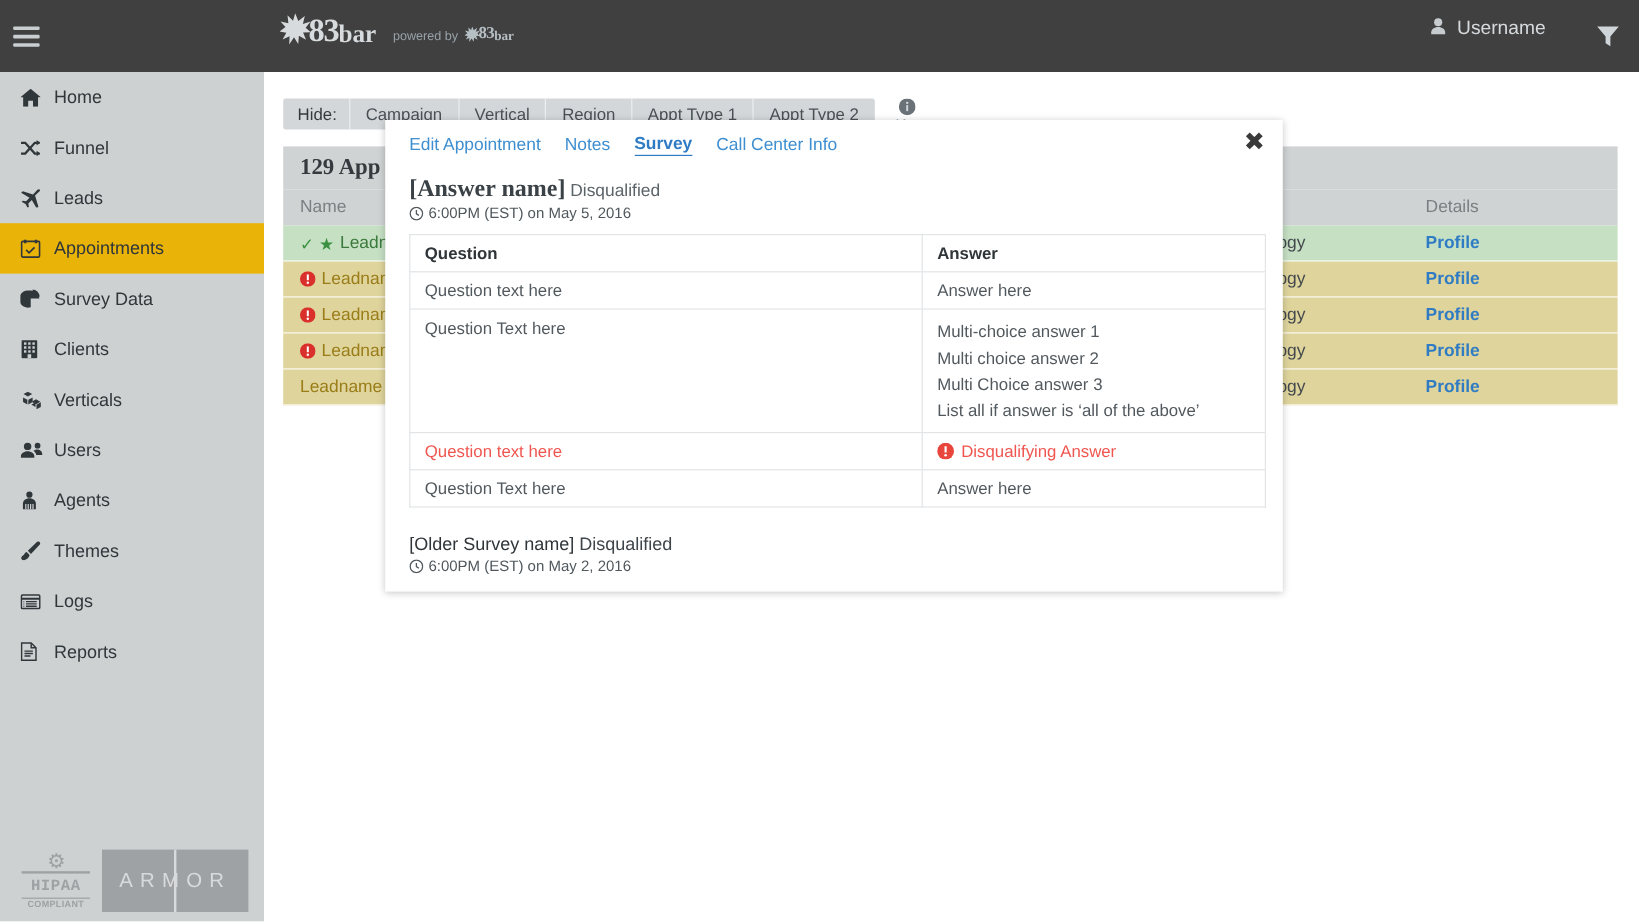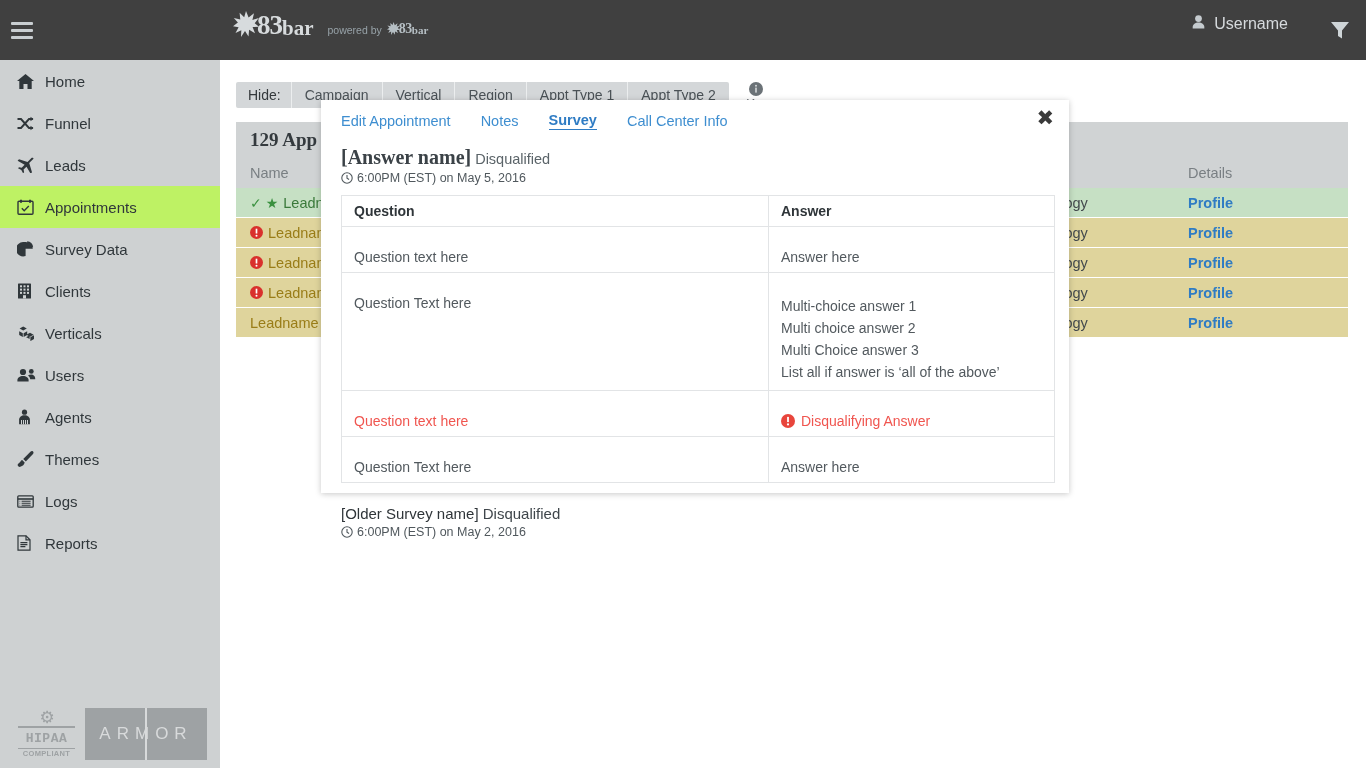--- a/index.html
+++ b/index.html
@@ -67,21 +67,21 @@
     position: absolute; top: 60px; left: 0;
     width: 220px; height: 708px;
     background: #ced1d2;
     z-index: 4;
   }
   .nav-item {
     height: 42px; display: flex; align-items: center;
     padding-left: 17px; color: #30373b; font-size: 15px;
     cursor: pointer;
   }
-  .nav-item.active { background: #bef264; }
+  .nav-item.active { background: #eab308; }
   .nav-ico {
     width: 26px; flex: 0 0 26px; display: flex; align-items: center;
     justify-content: flex-start; color: #30373b;
   }
   .nav-label { margin-left: 2px; }
 
   .footer-badges {
     position: absolute; left: 0; bottom: 0;
     width: 220px; height: 68px;
     display: flex; align-items: center; padding-left: 18px;
@@ -171,21 +171,21 @@
     box-shadow: 0 1px 6px rgba(0,0,0,0.22);
     pointer-events: auto;
   }
   .modal-close {
     position: absolute; right: 15px; top: 8px;
     font-size: 21px; color: #3a3a3a; cursor: pointer; line-height: 1;
     font-family: "DejaVu Sans", sans-serif;
   }
   .modal-tabs {
     display: flex; align-items: center;
-    padding: 12px 0 0 20px; gap: 30px;
+    padding: 12px 0 0 20px; gap: 20px;
     font-size: 14.5px;
   }
   .mtab { color: #3e8ed0; cursor: pointer; }
   .mtab.active {
     color: #2f7cc4; font-weight: bold;
     border-bottom: 1.5px solid #2f7cc4; padding-bottom: 1px;
   }
   .survey-title {
     margin: 16px 0 0 20px;
     font-family: "Liberation Serif", serif;
@@ -209,21 +209,21 @@
     font-size: 14px;
   }
   .qtable th {
     text-align: left; font-weight: bold; color: #2f3539;
     padding: 7px 0 7px 12px;
     border: 1px solid #e2e4e6;
     background: #ffffff;
   }
   .qtable td {
     text-align: left; color: #52595e;
-    padding: 22px 0 7px 12px;
+    padding: 7px 0 7px 12px;
     border: 1px solid #e2e4e6;
     vertical-align: top;
   }
   .qtable th.col-q, .qtable td.col-q { width: 427px; }
   .qtable td.dq, .qtable th.dq { color: #f0554f; }
   .multi div { line-height: 22px; }
   .dq-ans { display: flex; align-items: center; color: #f0554f; }
   .dq-ans .dico { margin-right: 6px; display: inline-flex; }
 
   .older-survey {

